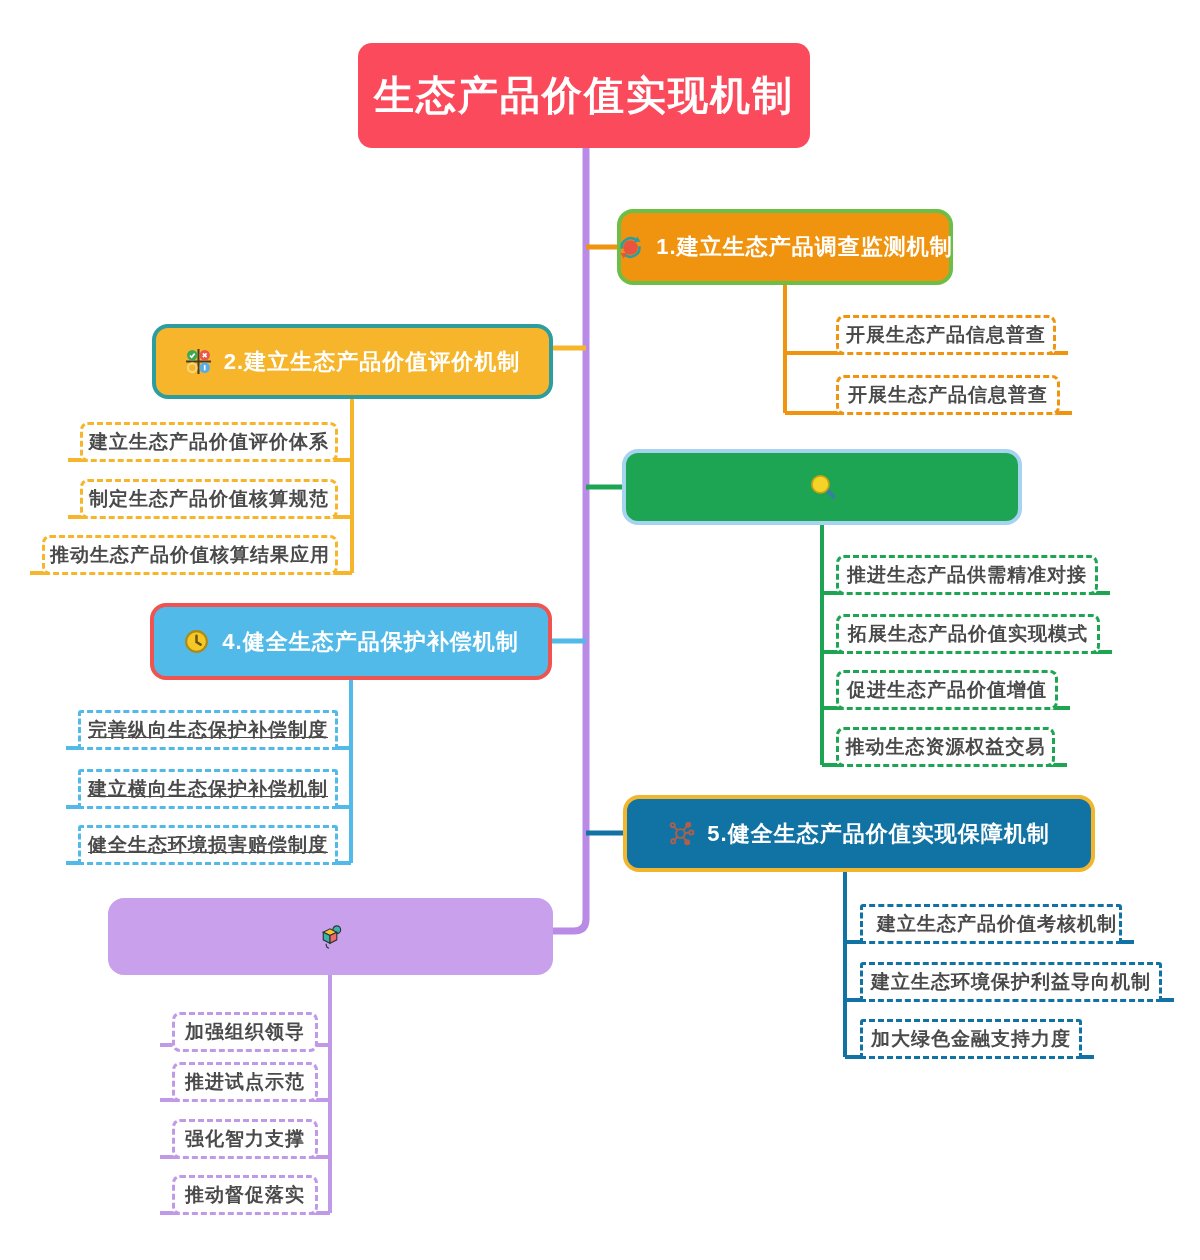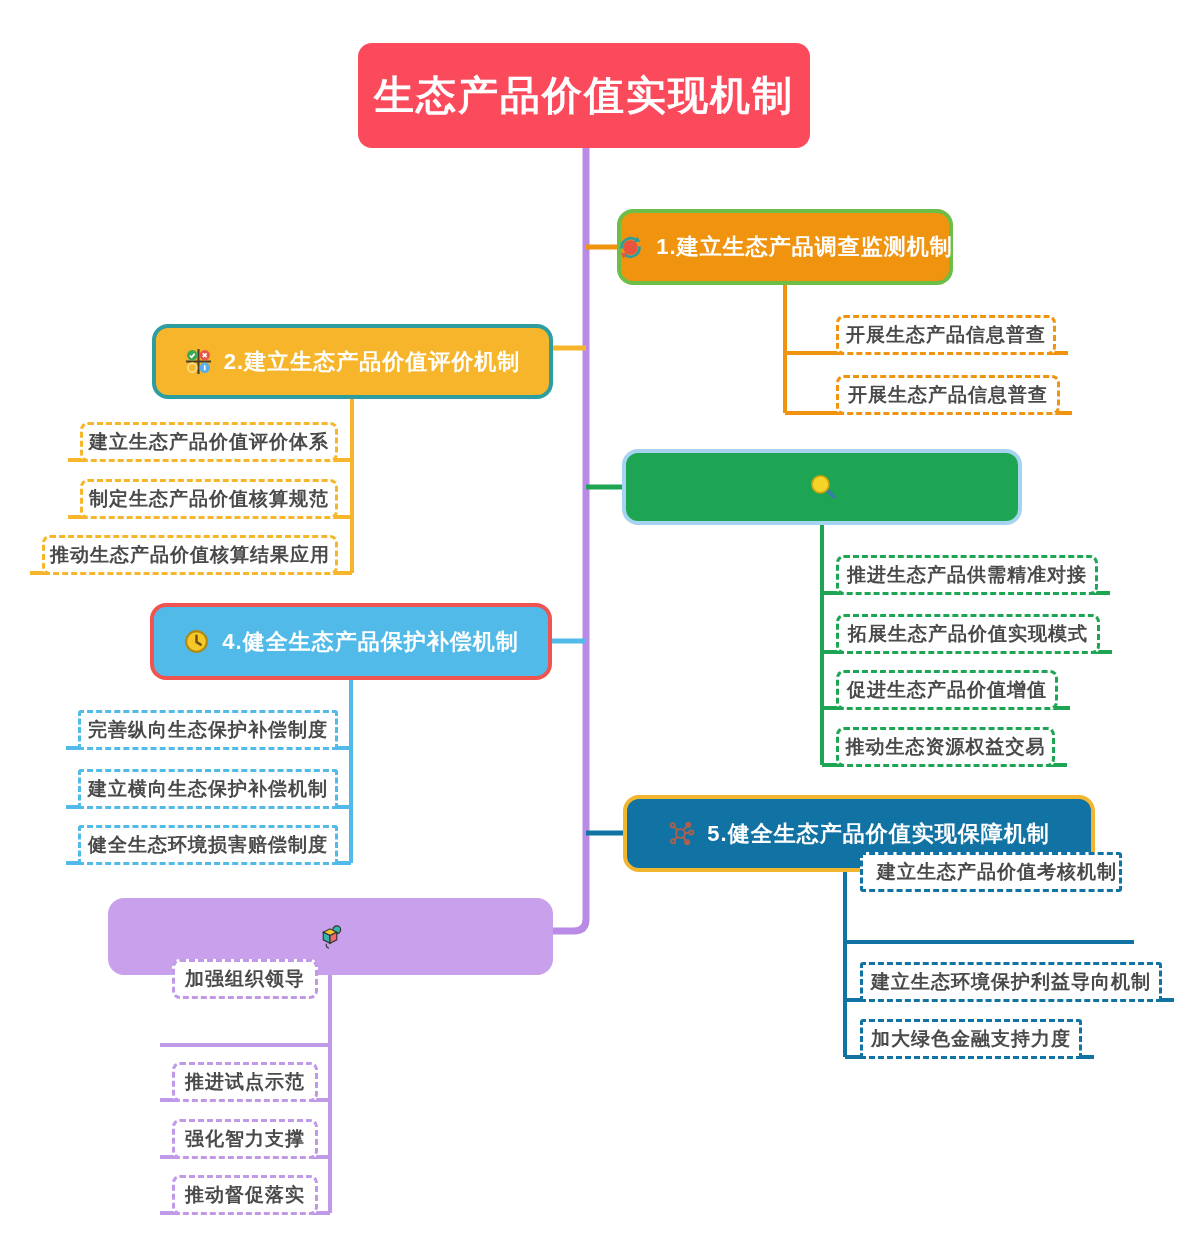--- a/index.html
+++ b/index.html
@@ -37,21 +37,21 @@
   .b5 .branch-box{background:#1172A4;border-color:#F2B52E;}
   .b6 .branch-box{background:#C8A0EB;border-color:#C8A0EB;}
 
   .child{
     background:#ffffff;border:3px dashed;border-radius:8px;height:40px;
     color:#4A4A4A;font-weight:700;font-size:19px;letter-spacing:1px;white-space:nowrap;
   }
   .b1 .child{border-color:#F0930F;}
   .b2 .child{border-color:#F6B52B;}
   .b3 .child{border-color:#1EA553;}
-  .b4 .child{border-color:#52BAE8;border-radius:3px;}
+  .b4 .child{border-color:#52BAE8;border-radius:3px;text-decoration:underline;}
   .b5 .child{border-color:#1172A4;border-radius:3px;}
   .b6 .child{border-color:#C09AE8;}
 
   .icon{display:inline-flex;width:27px;height:27px;flex:0 0 auto;}
   .icon svg{width:100%;height:100%;}
 </style>
 </head>
 <body>
 
 <div class="canvas">
@@ -208,21 +208,21 @@
             <circle cx="4.5" cy="5" r="2" fill="#1172A4"></circle>
             <circle cx="19.5" cy="4.5" r="2" fill="#B06048"></circle>
             <circle cx="22.5" cy="12" r="2" fill="#1172A4"></circle>
             <circle cx="18.5" cy="21.5" r="2" fill="#B06048"></circle>
             <circle cx="5" cy="20.5" r="2" fill="#1172A4"></circle>
           </g>
         </svg>
       </span>
       <span>5.健全生态产品价值实现保障机制</span>
     </div>
-    <div class="node child" style="left:860px;top:852px;width:262px;padding-left:12px;">
+    <div class="node child" style="left:860px;top:904px;width:262px;padding-left:12px;">
       <span>建立生态产品价值考核机制</span>
     </div>
     <div class="node child" style="left:860px;top:962px;width:302px;">
       <span>建立生态环境保护利益导向机制</span>
     </div>
     <div class="node child" style="left:860px;top:1019px;width:222px;">
       <span>加大绿色金融支持力度</span>
     </div>
   </div>
 
@@ -231,21 +231,21 @@
       <span class="icon">
         <svg viewBox="0 0 28 28">
           <circle cx="20.5" cy="7" r="4" fill="#35B5AE" stroke="#333333" stroke-width="1.2"></circle>
           <polygon points="6.5,9.5 13.5,6 20.5,9.5 13.5,13" fill="#F5C430" stroke="#333333" stroke-width="1.2"></polygon>
           <polygon points="6.5,9.5 13.5,13 13.5,21 6.5,17.5" fill="#35B5AE" stroke="#333333" stroke-width="1.2"></polygon>
           <polygon points="20.5,9.5 13.5,13 13.5,21 20.5,17.5" fill="#F06A6A" stroke="#333333" stroke-width="1.2"></polygon>
           <path d="M9.5 21.5 c0 3 1 4.5 3 4.5" fill="none" stroke="#333333" stroke-width="1.2"></path>
         </svg>
       </span>
     </div>
-    <div class="node child" style="left:172px;top:959px;width:146px;">
+    <div class="node child" style="left:172px;top:1012px;width:146px;">
       <span>加强组织领导</span>
     </div>
     <div class="node child" style="left:172px;top:1062px;width:146px;">
       <span>推进试点示范</span>
     </div>
     <div class="node child" style="left:172px;top:1119px;width:146px;">
       <span>强化智力支撑</span>
     </div>
     <div class="node child" style="left:172px;top:1175px;width:146px;">
       <span>推动督促落实</span>

